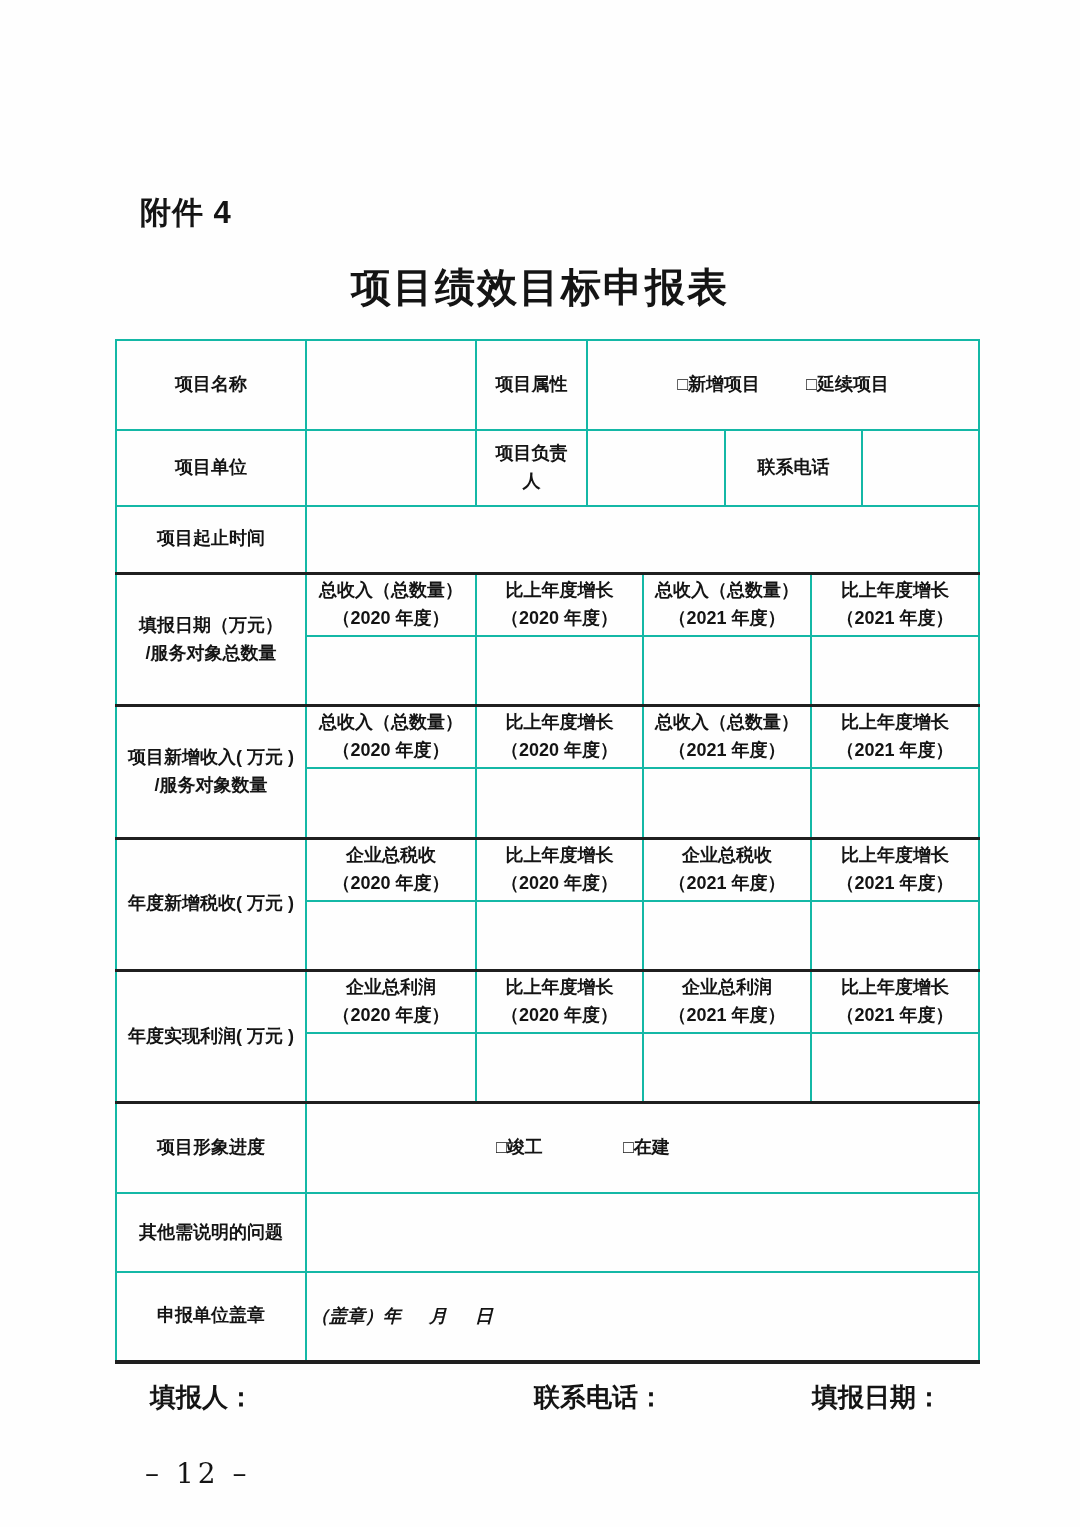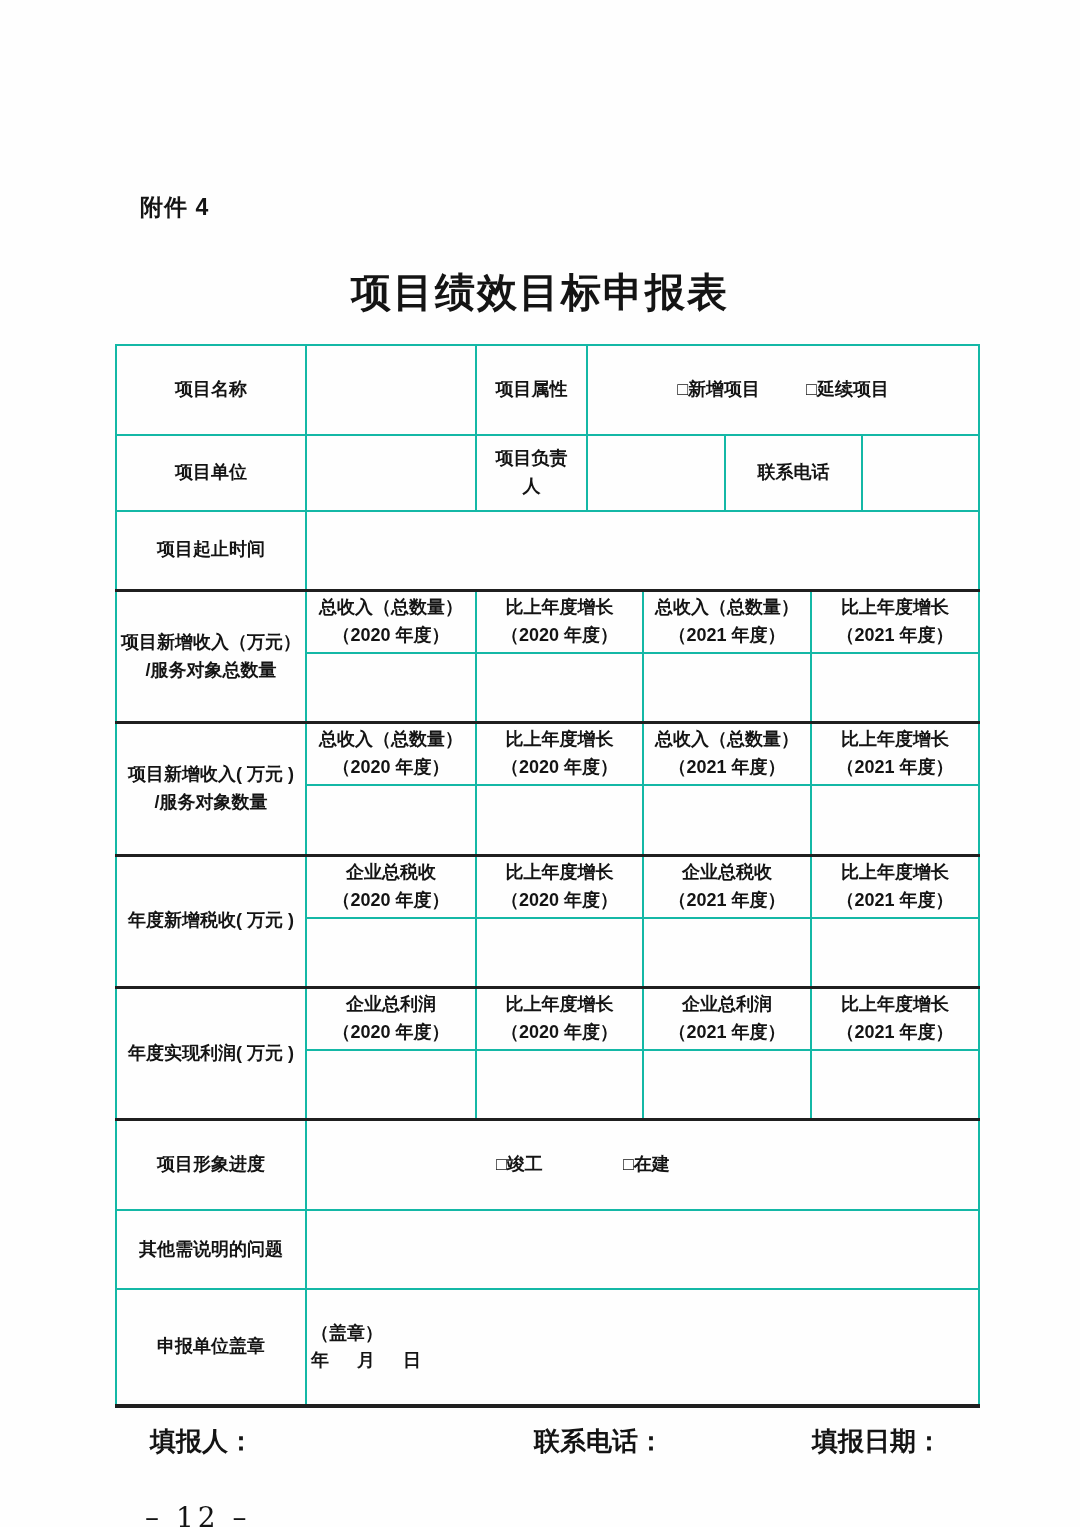--- a/index.html
+++ b/index.html
@@ -8,26 +8,26 @@
     width:1080px;height:1527px;
     background:#fefefe;
     font-family:"Liberation Sans",sans-serif;
     color:#141414;
     overflow:hidden;
     margin:0 auto;
   }
   .attachment-label{
     padding-top:192px;
     margin-left:140px;
-    font-size:23px;
+    font-size:31px;
     font-weight:600;
     letter-spacing:1px;
   }
   .doc-title{
-    margin-top:42px;
+    margin-top:26px;
     text-align:center;
     font-size:40px;
     font-weight:700;
     letter-spacing:2px;
   }
   table.form-table{
     margin:24px 0 0 115px;
     width:863px;
     border-collapse:collapse;
     table-layout:fixed;
@@ -42,36 +42,36 @@
     white-space:pre-line;
     padding:2px 4px;
     overflow:hidden;
   }
   td.row-label{font-size:19px;}
   td.metric-header{font-size:17.5px;}
   tr.thick-top td{border-top:3px solid #1f1f1f;}
   tr.table-bottom td{border-bottom:4px solid #1f1f1f;}
   .h-r1{height:61px;}
   .h-r2{height:76px;}
-  .h-r3{height:80px;}
+  .h-r3{height:68px;}
   .h-mh{height:60px;}
   .h-md{height:70px;}
   .h-r8{height:66px;}
   .h-r9{height:79px;}
   .h-r10{height:86px;}
   .attr-options{
     display:flex;justify-content:center;align-items:flex-start;gap:46px;
   }
   .progress-options{
     display:flex;justify-content:flex-start;align-items:center;
     padding-left:185px;gap:80px;
   }
   .seal-cell{
-    display:flex;flex-direction:column;align-items:flex-start;
-    padding-right:36px;line-height:1.5;
+    display:flex;flex-direction:row;align-items:flex-start;
+    padding-right:36px;line-height:1.5;font-style:italic;
   }
   .seal-date{letter-spacing:5px;}
   .footer-line{
     display:flex;
     margin:16px 0 0 150px;
     font-size:26px;
     font-weight:700;
   }
   .footer-phone{margin-left:280px;}
   .footer-date{margin-left:148px;}
@@ -125,21 +125,21 @@
       <td colspan="2" class="row-label">联系电话</td>
       <td></td>
     </tr>
 
     <tr class="h-r3">
       <td class="row-label">项目起止时间</td>
       <td colspan="7"></td>
     </tr>
 
     <tr class="h-mh thick-top">
-      <td class="row-label" rowspan="2">项目新增收入（万元）
+      <td class="row-label" rowspan="2">填报日期（万元）
 /服务对象总数量</td>
       <td class="metric-header">总收入（总数量）
 （2020 年度）</td>
       <td class="metric-header" colspan="2">比上年度增长
 （2020 年度）</td>
       <td class="metric-header" colspan="2">总收入（总数量）
 （2021 年度）</td>
       <td class="metric-header" colspan="2">比上年度增长
 （2021 年度）</td>
     </tr>

